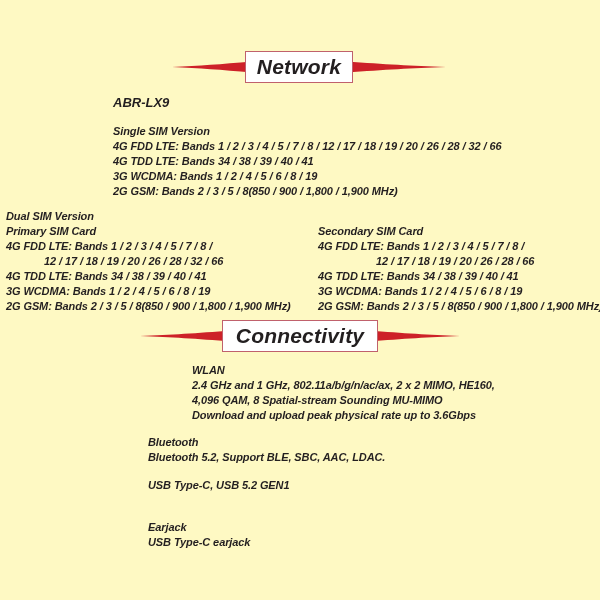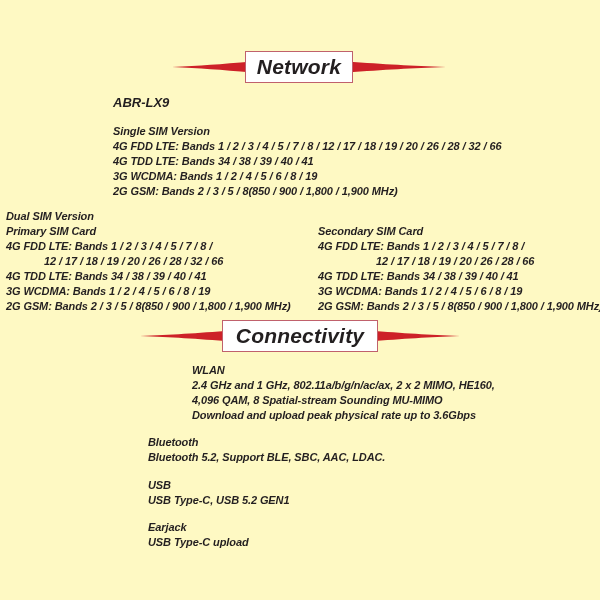--- a/index.html
+++ b/index.html
@@ -112,22 +112,21 @@
     <div class="spec-line">4,096 QAM, 8 Spatial-stream Sounding MU-MIMO</div>
     <div class="spec-line">Download and upload peak physical rate up to 3.6Gbps</div>
   </div>
 
   <div class="spec-block" style="left:148px; top:435px;">
     <div class="spec-line">Bluetooth</div>
     <div class="spec-line">Bluetooth 5.2, Support BLE, SBC, AAC, LDAC.</div>
   </div>
 
   <div class="spec-block" style="left:148px; top:478px;">
-    <div class="spec-line">USB</div>
     <div class="spec-line">USB Type-C, USB 5.2 GEN1</div>
   </div>
 
   <div class="spec-block" style="left:148px; top:520px;">
     <div class="spec-line">Earjack</div>
-    <div class="spec-line">USB Type-C upload</div>
+    <div class="spec-line">USB Type-C earjack</div>
   </div>
 
 </div>
 
 </body></html>

